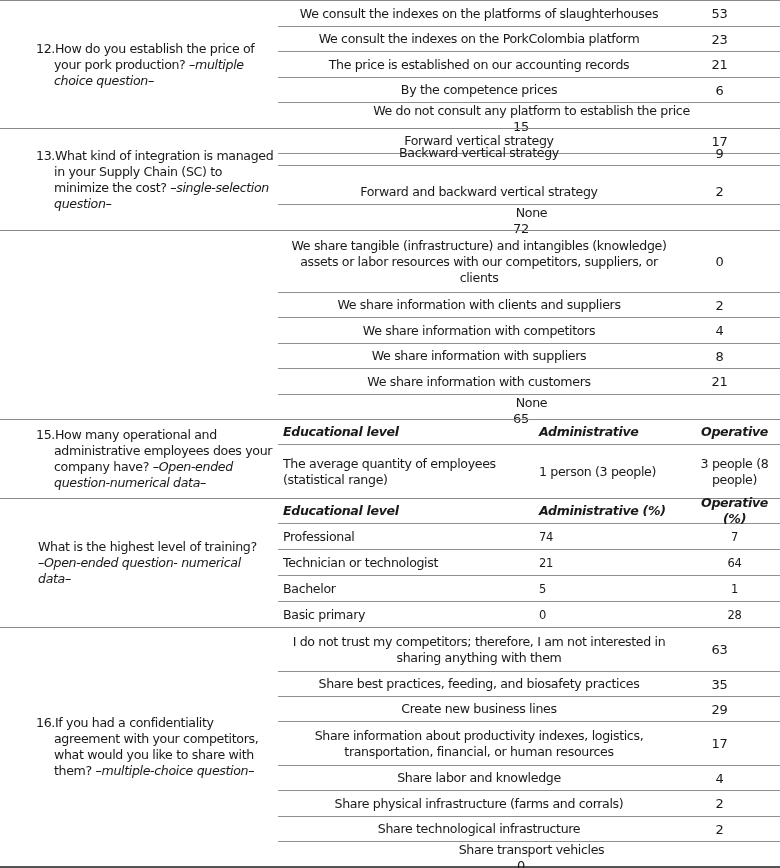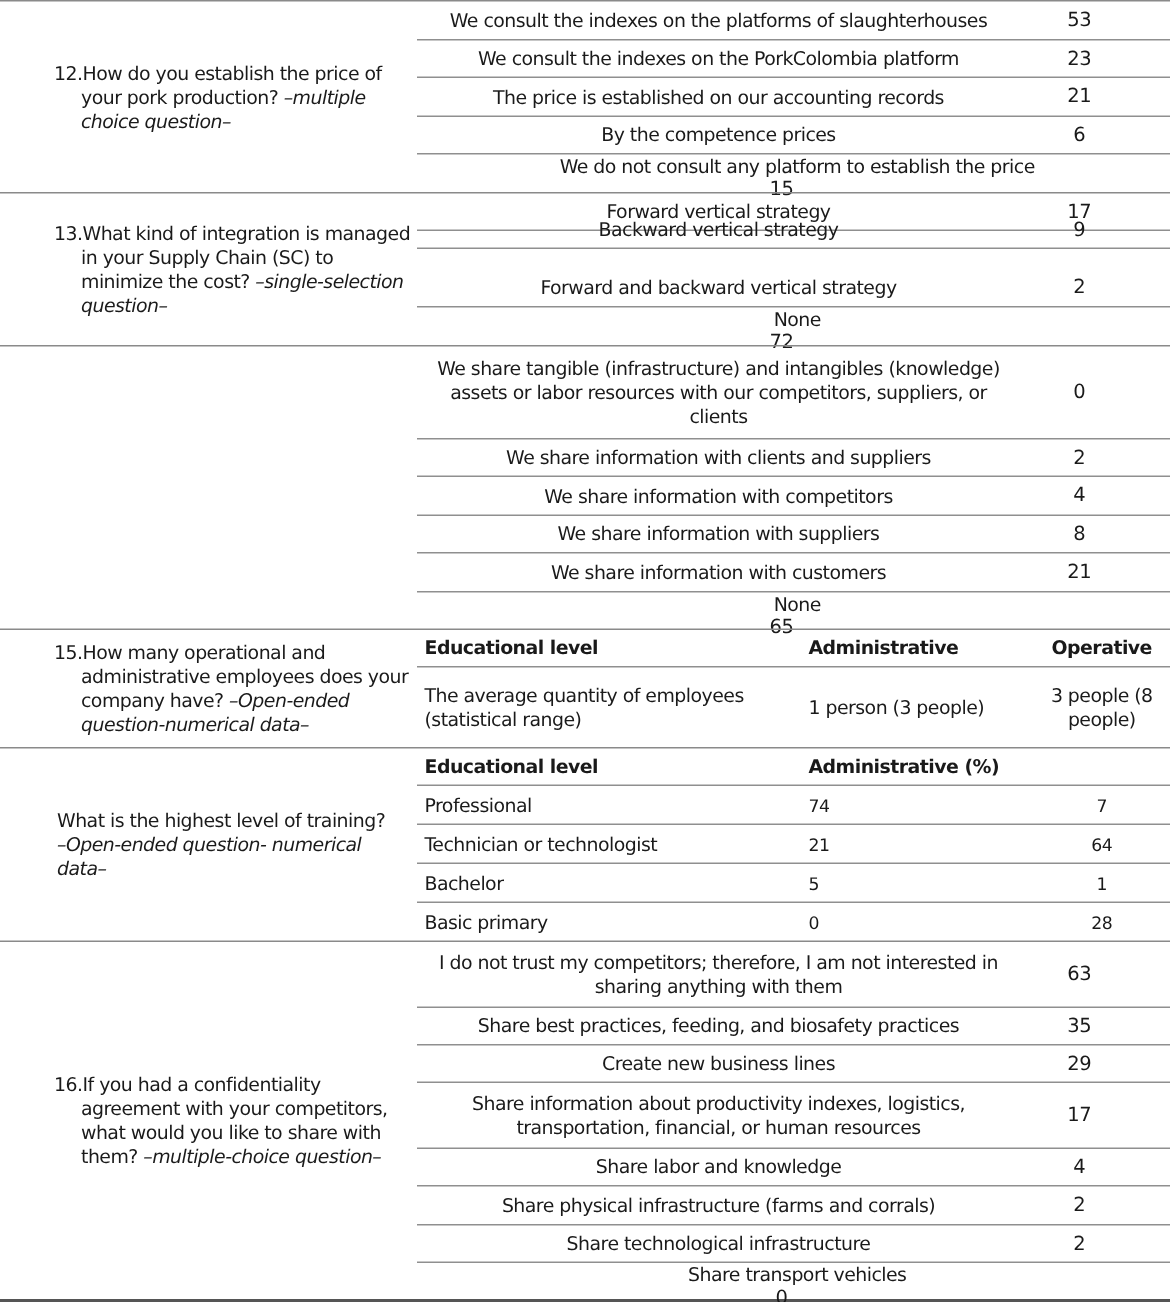--- a/index.html
+++ b/index.html
@@ -33,21 +33,21 @@
       display: flex; align-items: center;
     }
     .row:last-child { border-bottom: none; flex-direction: column; }
     .row .label { padding-left: 5px; width: 392px; line-height: 16px; text-align: center; }
     .row .val { flex: 1; text-align: center; padding-right: 16px; font-size: 13px; }
     .grid { position: absolute; left: 0; right: 0; display: flex; align-items: center; border-bottom: 1px solid #8f8f8f; box-sizing: border-box; }
     .grid:last-child { border-bottom: none; }
     .grid .c1 { width: 256px; padding-left: 5px; line-height: 16px; }
     .grid .c2 { width: 150px; line-height: 16px; }
     .grid .c3 { flex: 1; text-align: center; line-height: 16px; }
-    .grid.head { font-weight: bold; }
+    .grid.head { font-weight: bold; font-style: italic; }
     .grid.small .c2, .grid.small .c3 { font-size: 11.5px; }
   </style>
 </head>
 <body>
 
 <div class="page">
 
   <div class="section" style="top:0; height:128px;">
     <div class="q">
       <span class="qtext"><span>12.</span><span>How do you establish the price of your pork production? </span><i>–multiple choice question–</i></span>
@@ -148,20 +148,21 @@
   </div>
 
   <div class="section" style="top:498px; height:129px;">
     <div class="q nonum">
       <span class="qtext"><span>What is the highest level of training? </span><br><i>–Open-ended question- numerical data–</i></span>
     </div>
     <div class="rows">
       <div class="grid head" style="top:0;height:25px">
         <span class="c1">Educational level</span>
         <span class="c2">Administrative (%)</span>
+        <span class="c3">Operative (%)</span>
       </div>
       <div class="grid small" style="top:25px;height:26px">
         <span class="c1">Professional</span>
         <span class="c2">74</span>
         <span class="c3">7</span>
       </div>
       <div class="grid small" style="top:51px;height:26px">
         <span class="c1">Technician or technologist</span>
         <span class="c2">21</span>
         <span class="c3">64</span>

